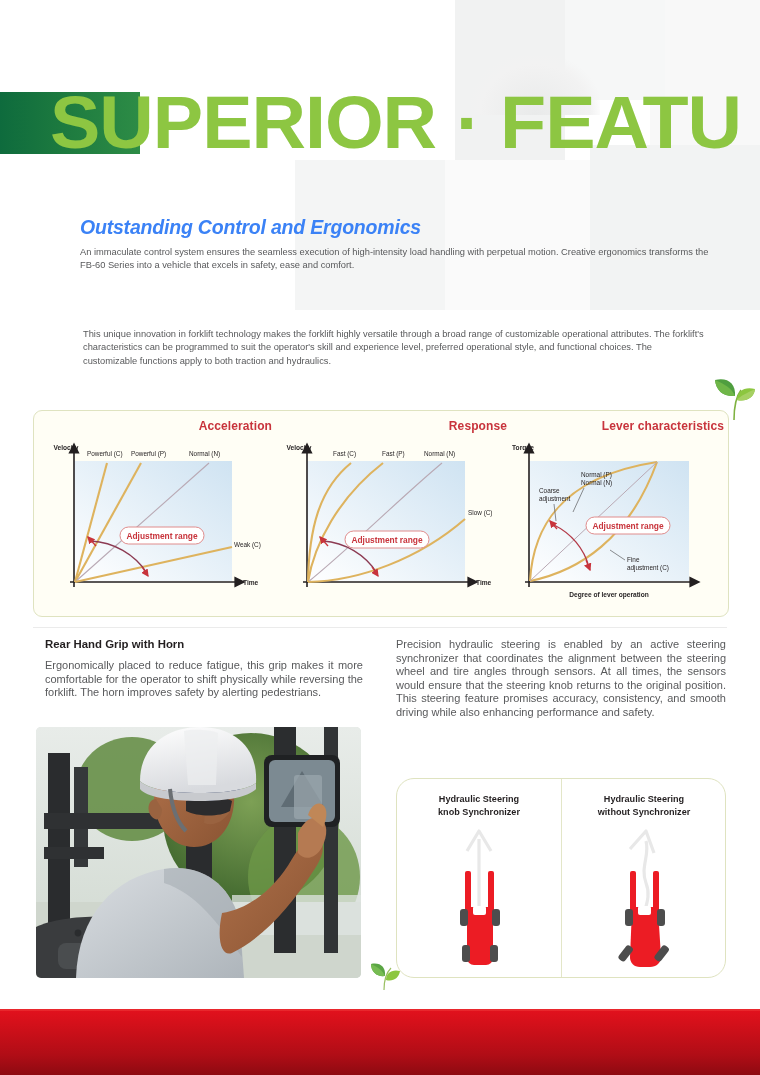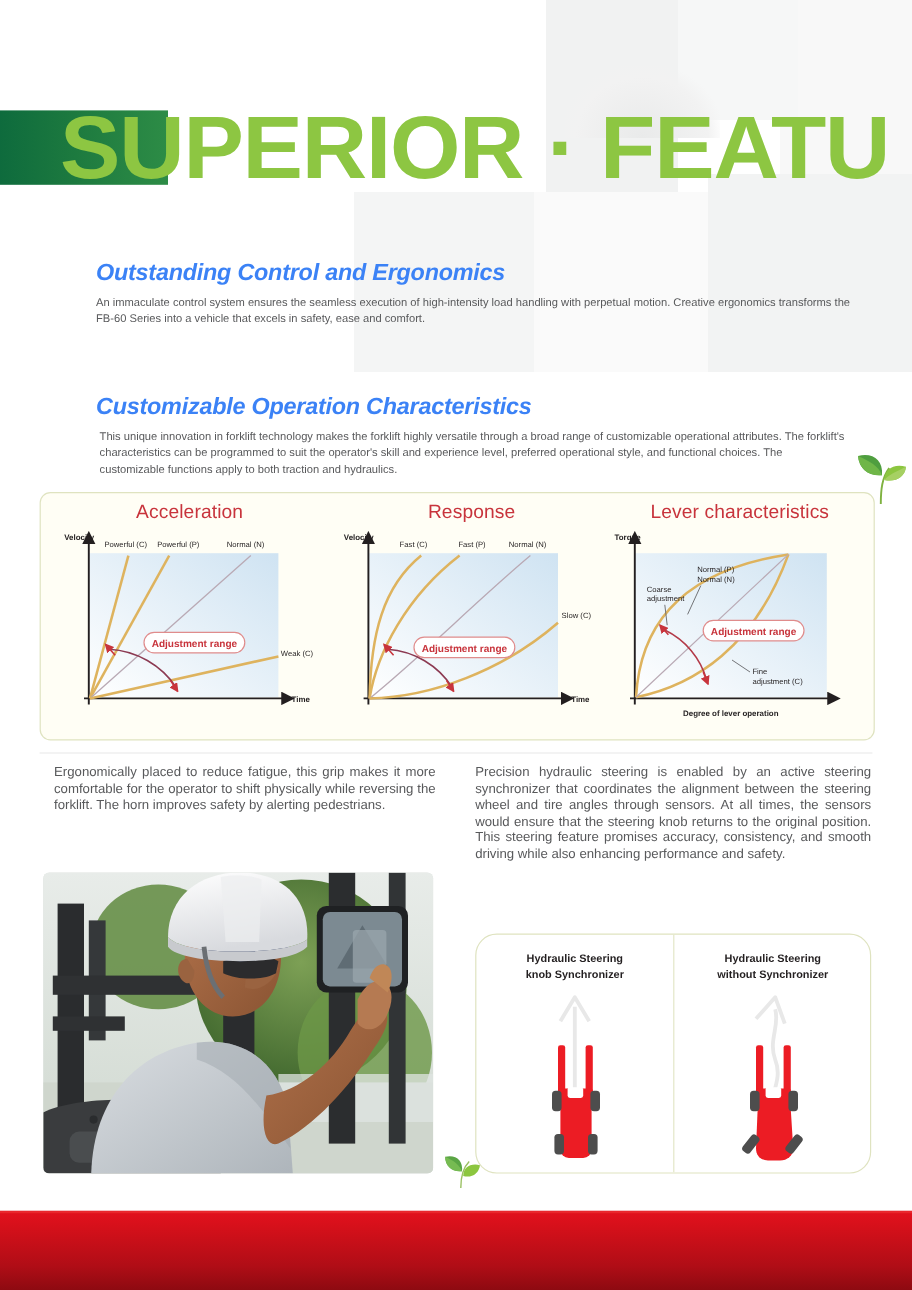--- a/index.html
+++ b/index.html
@@ -41,22 +41,22 @@
   #sec-custom .sec-p{padding-left:3px;}
 
   
   .leaf{position:absolute;}
   .leaf svg{display:block;}
 
   
   .panel{position:absolute;left:33px;top:410px;width:694px;height:205px;
     border:1px solid #dfe3c0;border-radius:9px;background:#fffef5;}
   .chart{position:absolute;top:8px;height:190px;}
-  .chart-title{position:absolute;top:0;width:100%;text-align:center;
-    font-size:16px;font-weight:normal;color:#c8343c;letter-spacing:.1px;}
+  .chart-title{position:absolute;top:0;width:100%;text-align:right;
+    font-size:12px;font-weight:bold;color:#c8343c;letter-spacing:.1px;}
   .chart svg{position:absolute;left:0;top:0;}
 
   #chart-accel{left:10px;width:228px;}
   #chart-resp{left:245px;width:228px;}
   #chart-lever{left:475px;width:215px;}
 
   
   .divider{position:absolute;left:33px;top:627px;width:694px;height:1px;
     background:#ebebeb;}
 
@@ -103,21 +103,20 @@
   <div class="hero-bar"></div>
   <div class="hero-title">SUPERIOR · FEATU</div>
 </div>
 
 <div class="sec" id="sec-control">
   <h2 class="sec-h">Outstanding Control and Ergonomics</h2>
   <p class="sec-p">An immaculate control system ensures the seamless execution of high-intensity load handling with perpetual motion. Creative ergonomics transforms the FB-60 Series into a vehicle that excels in safety, ease and comfort.</p>
 </div>
 
 <div class="sec" id="sec-custom">
-  <h2 class="sec-h">Customizable Operation Characteristics</h2>
   <p class="sec-p">This unique innovation in forklift technology makes the forklift highly versatile through a broad range of customizable operational attributes. The forklift's characteristics can be programmed to suit the operator's skill and experience level, preferred operational style, and functional choices. The customizable functions apply to both traction and hydraulics.</p>
 </div>
 
 <div class="leaf" style="left:710px;top:370px;">
   <svg width="48" height="52" viewBox="0 0 48 52">
     <path d="M24 50 C24 38 25 28 31 20" stroke="#7fb241" stroke-width="1.6" fill="none"></path>
     <path d="M25 26 C14 27 6 21 5 10 C17 7 26 13 25 26 Z" fill="#4f9e3f"></path>
     <path d="M25 26 C14 27 6 21 5 10 C14 14 22 18 25 26 Z" fill="#6fb648"></path>
     <path d="M27 30 C36 32 44 28 45 19 C35 16 27 21 27 30 Z" fill="#8cc63f"></path>
     <path d="M27 30 C36 32 44 28 45 19 C37 23 30 26 27 30 Z" fill="#a6d063"></path>
@@ -248,20 +247,21 @@
       <text x="118" y="143" font-family="Liberation Sans, sans-serif" font-size="6.4" fill="#231f20">Fine</text>
       <text x="118" y="151" font-family="Liberation Sans, sans-serif" font-size="6.4" fill="#231f20">adjustment (C)</text>
       <line x1="116" y1="141" x2="101" y2="131" stroke="#6d6e71" stroke-width="0.8"></line>
     </svg>
   </div>
 </div>
 
 <div class="divider"></div>
 
 <div class="col" id="col-left">
+  <h3 class="col-h">Rear Hand Grip with Horn</h3>
   <p class="col-p">Ergonomically placed to reduce fatigue, this grip makes it more comfortable for the operator to shift physically while reversing the forklift. The horn improves safety by alerting pedestrians.</p>
 </div>
 
 <div class="col" id="col-right">
   <p class="col-p">Precision hydraulic steering is enabled by an active steering synchronizer that coordinates the alignment between the steering wheel and tire angles through sensors. At all times, the sensors would ensure that the steering knob returns to the original position. This steering feature promises accuracy, consistency, and smooth driving while also enhancing performance and safety.</p>
 </div>
 
 <div class="photo">
   <svg width="325" height="251" viewBox="0 0 325 251">
     <defs>

